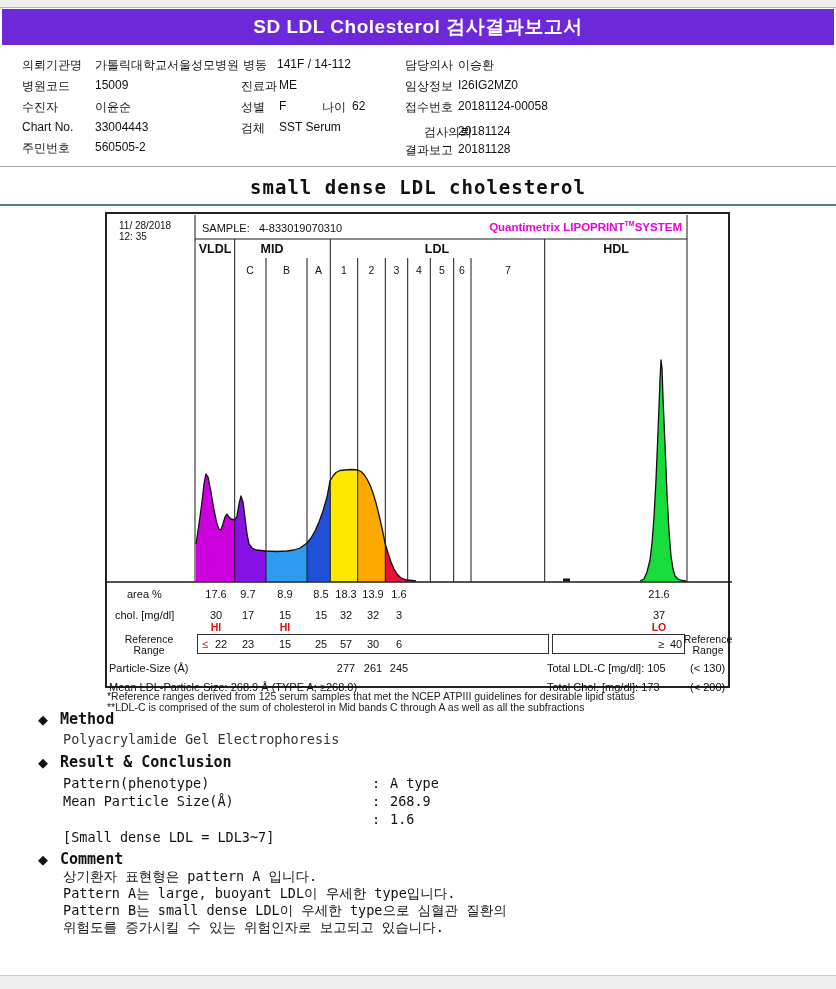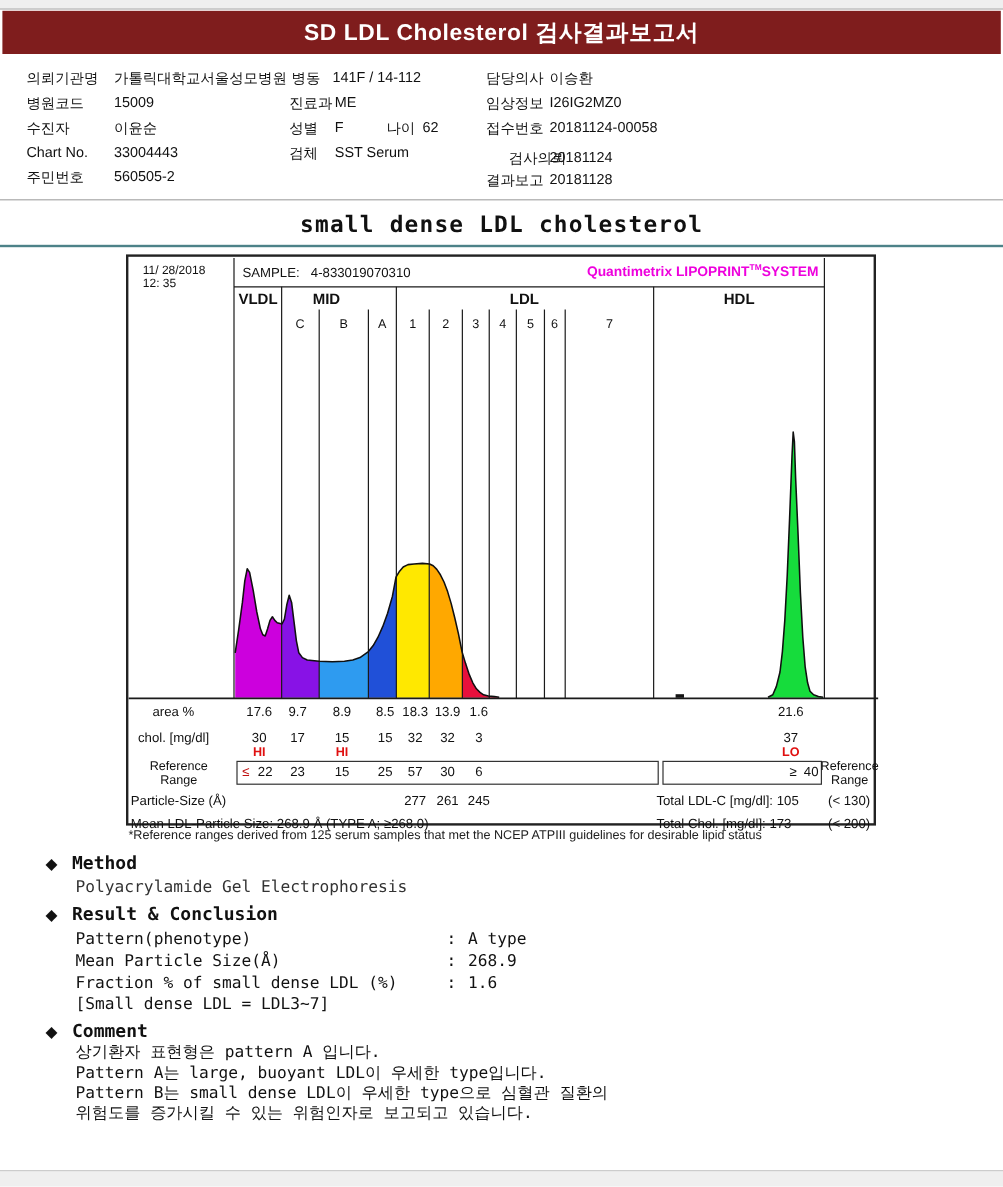--- a/index.html
+++ b/index.html
@@ -2,21 +2,21 @@
 <html><head>
 <meta charset="utf-8">
 <style>
   html,body{margin:0;padding:0;background:#ffffff;}
   .page{position:relative;width:836px;height:989px;background:#ffffff;overflow:hidden;
         font-family:"Liberation Sans",sans-serif;color:#111;}
   .abs{position:absolute;white-space:nowrap;}
   .cx{transform:translateX(-50%);}
   .top-strip{position:absolute;left:0;top:0;width:836px;height:7px;background:#efefef;border-bottom:1px solid #b5b5b5;}
   .bottom-strip{position:absolute;left:0;top:975px;width:836px;height:14px;background:#efefef;border-top:1px solid #cccccc;}
-  .title-bar{position:absolute;left:2px;top:9px;width:832px;height:36px;background:#7f1d1d;
+  .title-bar{position:absolute;left:2px;top:9px;width:832px;height:36px;background:#6d28d9;
              display:flex;align-items:center;justify-content:center;}
   .title-bar span{color:#ffffff;font-weight:bold;font-size:19px;letter-spacing:0.5px;}
   .patient{position:absolute;left:0;top:0;width:836px;font-size:12px;}
   .patient .lbl{font-weight:normal;}
   .sep1{position:absolute;left:0;top:166px;width:836px;height:1px;background:#a9a9a9;}
   .section-title{position:absolute;left:0;top:176px;width:836px;text-align:center;
                  font-family:"DejaVu Sans Mono",monospace;font-weight:bold;font-size:19px;letter-spacing:1px;}
   .teal-rule{position:absolute;left:0;top:204px;width:836px;height:2px;background:#4d8288;}
   .chartbox{position:absolute;left:105px;top:212px;width:625px;height:476px;
             border:2px solid #222;box-sizing:border-box;font-size:11px;}
@@ -189,34 +189,34 @@
     <span class="abs cx" style="left:292px;top:448px">245</span>
     <span class="abs" style="left:440px;top:448px">Total LDL-C [mg/dl]:  105</span>
     <span class="abs" style="left:583px;top:448px">(&lt; 130)</span>
 
     <span class="abs" style="left:2px;top:467px">Mean LDL-Particle Size:  268.9 Å  (TYPE A; ≥268.0)</span>
     <span class="abs" style="left:440px;top:467px">Total Chol. [mg/dl]:  173</span>
     <span class="abs" style="left:583px;top:467px">(&lt; 200)</span>
   </div>
 
   <span class="abs fnote" style="left:107px;top:690px">*Reference ranges derived from 125 serum samples that met the NCEP ATPIII guidelines for desirable lipid status</span>
+  <span class="abs fnote" style="left:107px;top:701px">**LDL-C is comprised of the sum of cholesterol in Mid bands C through A as well as all the subfractions</span>
 
   <span class="abs bullet" style="left:38px;top:712px">◆</span>
   <span class="abs h2" style="left:60px;top:710px">Method</span>
   <span class="abs body-line" style="left:63px;top:731px;color:#333">Polyacrylamide Gel Electrophoresis</span>
 
   <span class="abs bullet" style="left:38px;top:755px">◆</span>
   <span class="abs h2" style="left:60px;top:753px">Result &amp; Conclusion</span>
   <span class="abs body-line" style="left:63px;top:775px">Pattern(phenotype)</span>
   <span class="abs body-line" style="left:372px;top:775px">:</span>
   <span class="abs body-line" style="left:390px;top:775px">A type</span>
   <span class="abs body-line" style="left:63px;top:793px">Mean Particle Size(Å)</span>
   <span class="abs body-line" style="left:372px;top:793px">:</span>
   <span class="abs body-line" style="left:390px;top:793px">268.9</span>
-  <span class="abs body-line" style="left:63px;top:811px">Fraction % of small dense LDL (%)</span>
   <span class="abs body-line" style="left:372px;top:811px">:</span>
   <span class="abs body-line" style="left:390px;top:811px">1.6</span>
   <span class="abs body-line" style="left:63px;top:829px">[Small dense LDL = LDL3~7]</span>
 
   <span class="abs bullet" style="left:38px;top:852px">◆</span>
   <span class="abs h2" style="left:60px;top:850px">Comment</span>
   <span class="abs body-line" style="left:63px;top:868px">상기환자 표현형은 pattern A 입니다.</span>
   <span class="abs body-line" style="left:63px;top:885px">Pattern A는 large, buoyant LDL이 우세한 type입니다.</span>
   <span class="abs body-line" style="left:63px;top:919px">위험도를 증가시킬 수 있는 위험인자로 보고되고 있습니다.</span>
   <span class="abs body-line" style="left:63px;top:902px">Pattern B는 small dense LDL이 우세한 type으로 심혈관 질환의</span>

